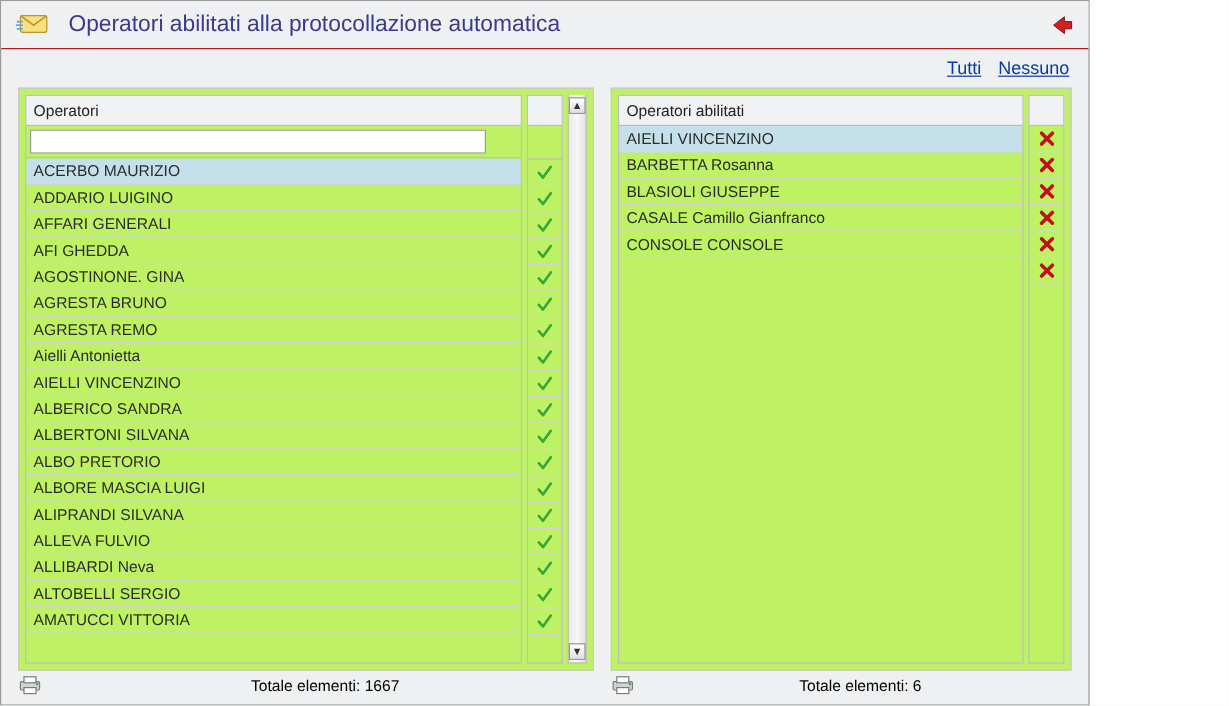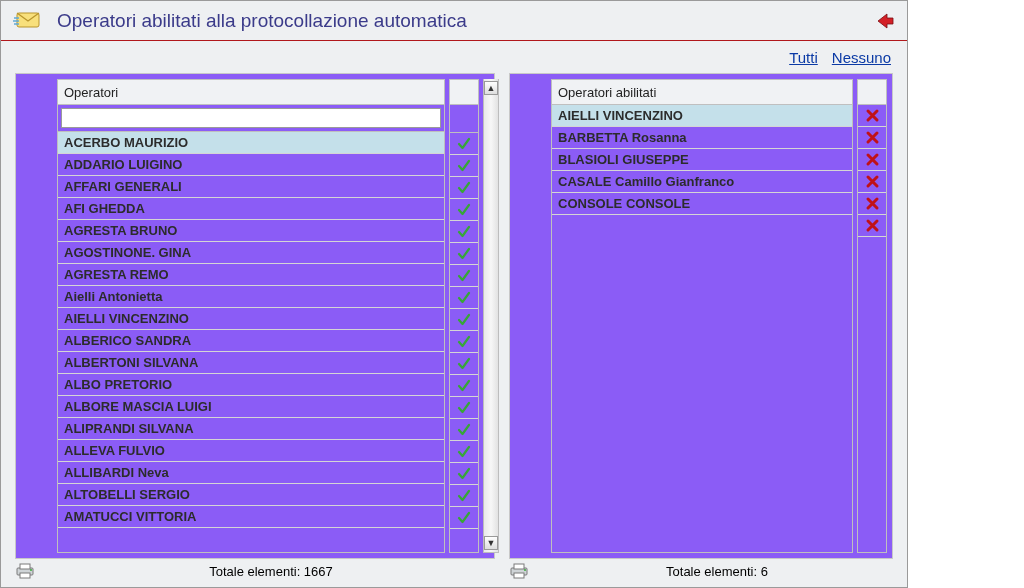--- a/index.html
+++ b/index.html
@@ -50,26 +50,25 @@
     cursor: pointer;
   }
   .main {
     flex: 1;
     display: flex;
     gap: 14px;
     padding: 0 14px 0 14px;
     min-height: 0;
   }
   .panel {
-    background: #8b5cf6;
+    background: #bef264;
     border: 1px solid #c8c8c8;
     display: flex;
     flex-direction: column;
     min-height: 0;
-    padding-left: 36px;
   }
   .panel.left  { width: 480px; }
   .panel.right { flex: 1; }
   .panel-scroll {
     margin: 5px;
     display: flex;
     gap: 4px;
     min-height: 0;
     flex: 1;
   }
@@ -114,21 +113,20 @@
     height: 22px;
     border-bottom: 1px solid #d5d5d5;
     font-size: 13px;
   }
   .row .name {
     flex: 1;
     padding: 0 6px;
     color: #2c2c2c;
     white-space: nowrap;
     overflow: hidden;
-    font-weight: bold;
   }
   .row.selected { background: #c4e0ea; }
   .action-col {
     width: 30px;
     border: 1px solid #bfbfbf;
     border-top: none;
     display: flex;
     flex-direction: column;
   }
   .action-cell {
@@ -216,24 +214,24 @@
               <div class="row">
                 <span class="name">ADDARIO LUIGINO</span>
               </div>
               <div class="row">
                 <span class="name">AFFARI GENERALI</span>
               </div>
               <div class="row">
                 <span class="name">AFI GHEDDA</span>
               </div>
               <div class="row">
+                <span class="name">AGOSTINONE. GINA</span>
+              </div>
+              <div class="row">
                 <span class="name">AGRESTA BRUNO</span>
-              </div>
-              <div class="row">
-                <span class="name">AGOSTINONE. GINA</span>
               </div>
               <div class="row">
                 <span class="name">AGRESTA REMO</span>
               </div>
               <div class="row">
                 <span class="name">Aielli Antonietta</span>
               </div>
               <div class="row">
                 <span class="name">AIELLI VINCENZINO</span>
               </div>

